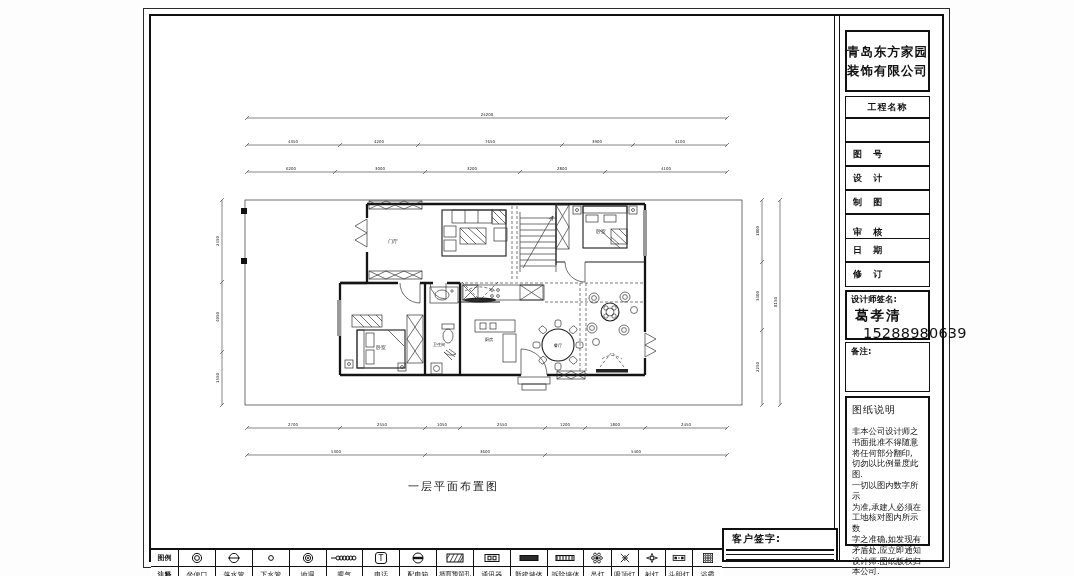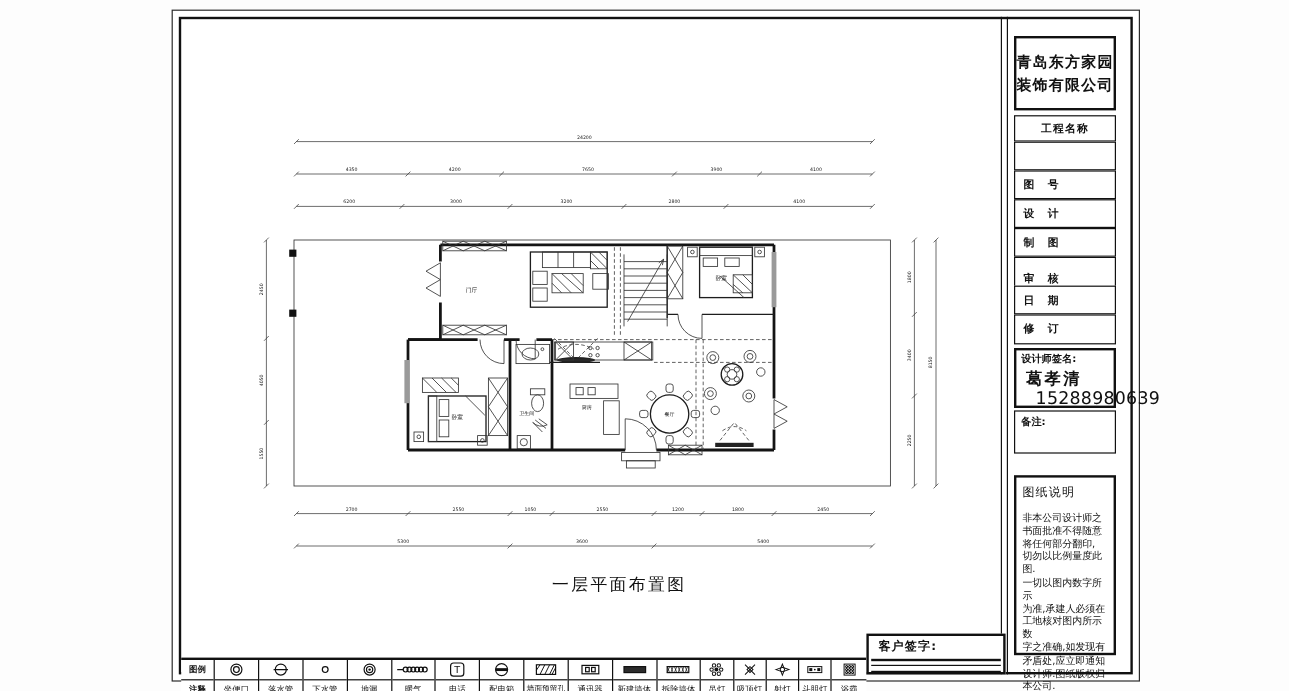--- a/index.html
+++ b/index.html
@@ -15,37 +15,37 @@
   .tb-company{top:30px;height:62px;border-width:2px;display:flex;flex-direction:column;
               align-items:center;justify-content:center;font-weight:bold;font-size:12.5px;line-height:19px;letter-spacing:1px;}
   .tb-head{top:96px;height:22px;display:flex;align-items:center;justify-content:center;
            font-size:9px;font-weight:bold;letter-spacing:1px;}
   .tb-empty{top:118px;height:24px;}
   .tb-field{display:flex;align-items:center;font-size:9px;font-weight:bold;letter-spacing:4px;padding-left:7px;}
   .tb-designer{top:290px;height:50px;border-width:2px;padding:2px 4px;}
   .tb-designer .dlabel{font-size:8.5px;font-weight:bold;}
   .tb-designer .dname{font-size:13.5px;font-weight:bold;margin:1px 0 0 4px;letter-spacing:2px;}
   .tb-designer .dphone{font-size:14.5px;margin-left:12px;letter-spacing:0.2px;}
-  .tb-remark{top:342px;height:36px;padding:3px 5px;font-size:8.5px;font-weight:bold;}
+  .tb-remark{top:342px;height:50px;padding:3px 5px;font-size:8.5px;font-weight:bold;}
   .tb-note{top:396px;height:150px;border-width:2px;padding:5px 5px;}
   .tb-note .ntitle{font-size:10px;font-weight:normal;margin-bottom:9px;letter-spacing:1px;}
   .tb-note .nbody{font-size:8.3px;line-height:10.8px;white-space:pre-line;}
   
   .legend{left:151px;top:528px;width:571px;height:34px;border-top:2px solid #111;display:flex;background:#fff;margin-top:20px;}
   .lg-col{border-right:1px solid #111;display:flex;flex-direction:column;}
   .lg-col.wide{width:37px;} .lg-col.narrow{width:27px;} .lg-col.med{width:30px;} .lg-col.hdr{width:28px;}
   .lg-sym{height:17px;border-bottom:1px solid #111;display:flex;align-items:center;justify-content:center;}
   .lg-lab{height:15px;display:flex;align-items:center;justify-content:center;font-size:7px;white-space:nowrap;overflow:hidden;}
   .lg-hcell{display:flex;align-items:center;justify-content:center;font-size:7px;font-weight:bold;}
   
   .sign-box{left:722px;top:528px;width:116px;height:34px;border:2px solid #111;background:#fff;}
   .sign-label{position:absolute;left:8px;top:2px;font-size:10px;font-weight:bold;letter-spacing:1px;}
   .sign-line{position:absolute;left:2px;right:2px;background:#111;}
   
-  .plan-title{left:408px;top:479px;width:164px;text-align:right;font-size:14px;letter-spacing:2px;font-weight:500;}
+  .plan-title{left:408px;top:479px;width:164px;text-align:left;font-size:11px;letter-spacing:2px;font-weight:500;}
   
   svg text{font-family:"DejaVu Sans","Liberation Sans",sans-serif;}
   .w{stroke:#141414;stroke-width:2.3;fill:none;}
   .m{stroke:#1d1d1d;stroke-width:1.1;fill:none;}
   .t{stroke:#333;stroke-width:0.7;fill:none;}
   .dsh{stroke:#444;stroke-width:0.7;fill:none;stroke-dasharray:3 2;}
   .dim{stroke:#333;stroke-width:0.6;fill:none;}
   .lbl{font-size:4.8px;fill:#111;}
   .dimt{font-size:3.9px;fill:#222;}
   .sym{stroke:#111;stroke-width:1;fill:none;}

